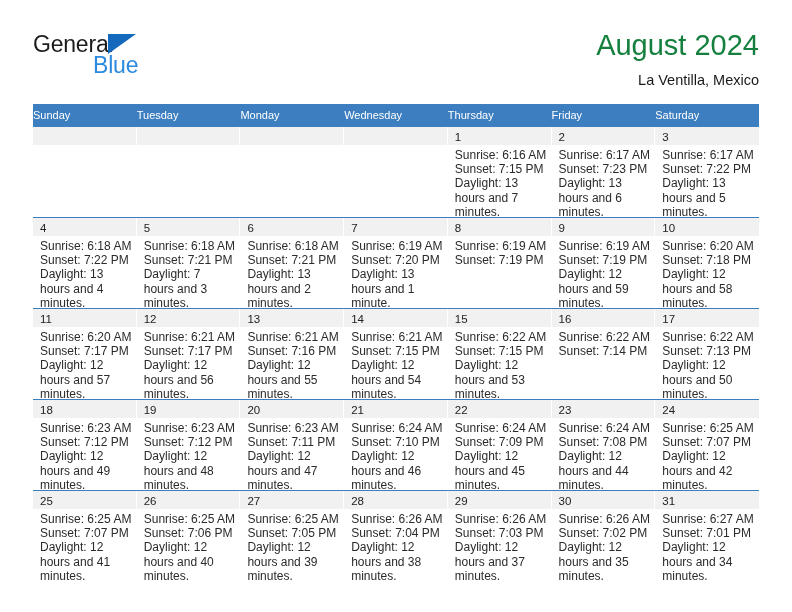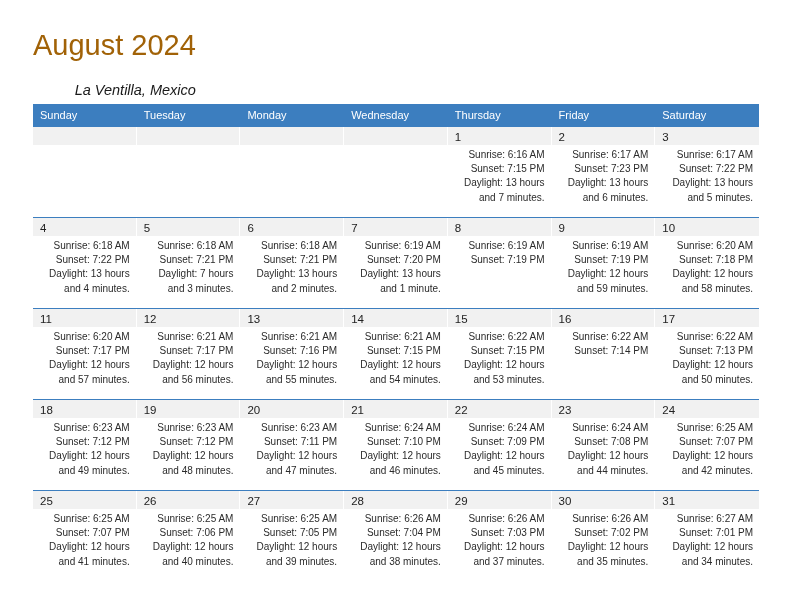--- a/index.html
+++ b/index.html
@@ -65,49 +65,47 @@
     letter-spacing: -0.2px;
   }
   .title-block {
     text-align: right;
     padding-top: 0px;
   }
   .cal-title {
     font-size: 29px;
     line-height: 34px;
     font-weight: normal;
-    color: #a16207;
+    color: #15803d;
     letter-spacing: 0px;
   }
   .cal-subtitle {
     font-size: 14.5px;
     line-height: 20px;
     color: #1a1a1a;
-    margin-top: 18px;
-    font-style: italic;
+    margin-top: 8px;
   }
 
   
   .calendar {
     position: absolute;
     left: 33px;
     top: 104px;
     width: 726px;
   }
   .weekdays {
     display: grid;
     grid-template-columns: repeat(7, 1fr);
     background: #3c7ebf;
     height: 22px;
   }
   .weekday {
     color: #ffffff;
     font-size: 11px;
     line-height: 22px;
-    padding-left: 7px;
     box-sizing: border-box;
     white-space: nowrap;
   }
   .week {
     display: grid;
     grid-template-columns: repeat(7, 1fr);
     border-top: 1px solid #3c7ebf;
     height: 90px;
   }
   .day-cell {
@@ -124,34 +122,38 @@
     padding: 0 0 0 7px;
     box-sizing: border-box;
   }
   .day-num {
     font-size: 11.5px;
     line-height: 18px;
     color: #222222;
   }
   .day-info {
     padding: 3px 6px 0 7px;
-    font-size: 10px;
+    font-size: 12px;
     line-height: 14.2px;
     color: #2b2b2b;
-    text-align: right;
   }
   .day-info div { white-space: nowrap; }
   .day-info .wrap { white-space: normal; }
 </style>
 </head>
 <body>
 
 <div class="page">
 
   <div class="header">
+    <div class="brand">
+      <span class="brand-line1">General</span>
+      <span class="brand-tri"></span>
+      <span class="brand-line2">Blue</span>
+    </div>
     <div class="title-block">
       <div class="cal-title">August 2024</div>
       <div class="cal-subtitle">La Ventilla, Mexico</div>
     </div>
   </div>
 
   <div class="calendar">
     <div class="weekdays">
       <div class="weekday">Sunday</div>
       <div class="weekday">Tuesday</div>

